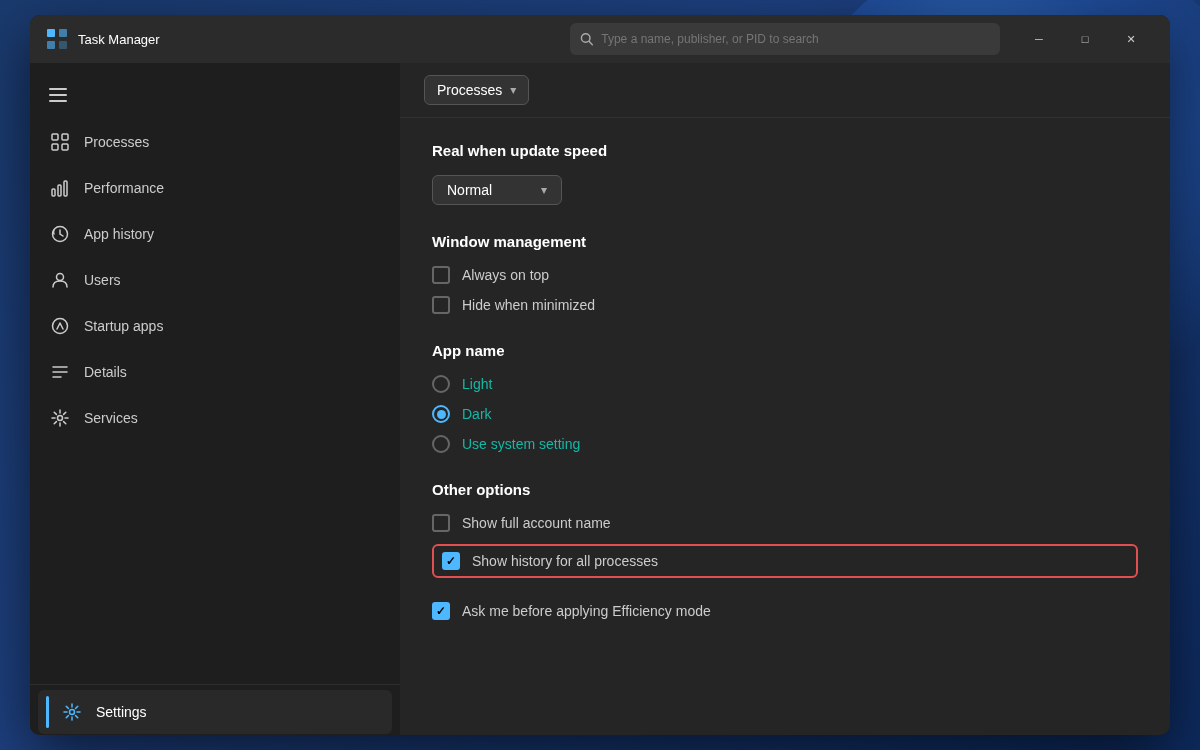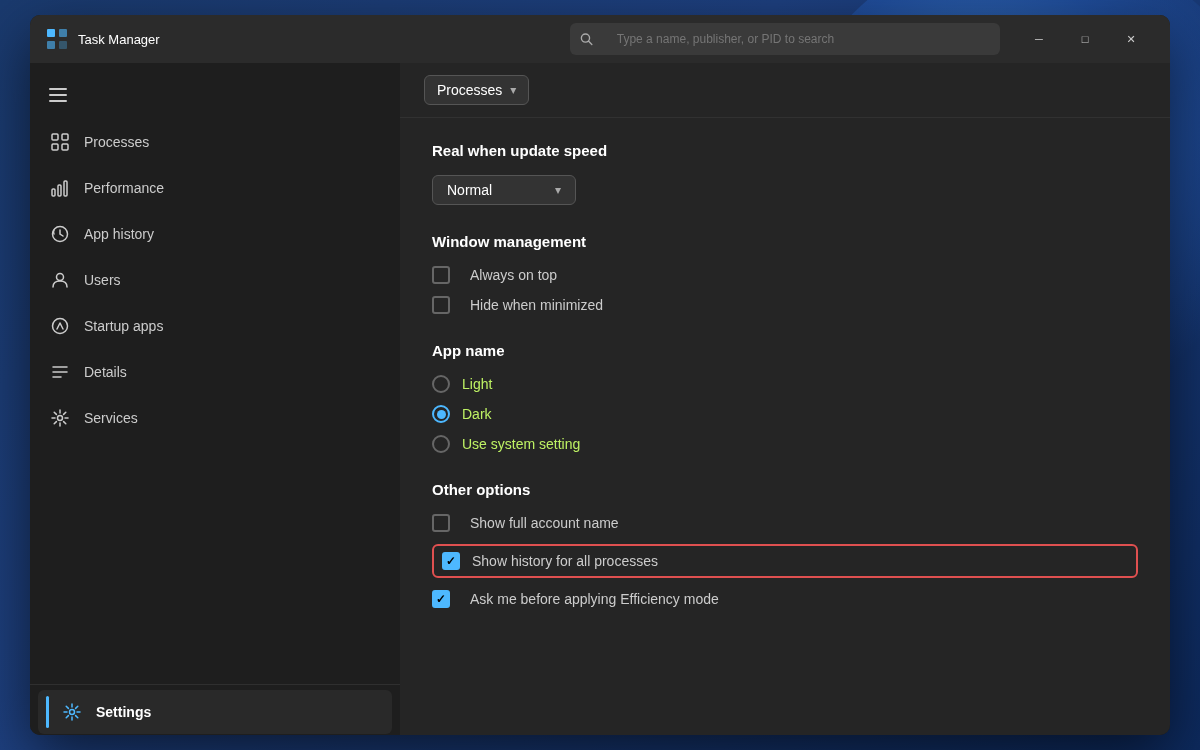--- a/index.html
+++ b/index.html
@@ -79,21 +79,21 @@
     }
     .search-bar {
       flex: 1;
       max-width: 430px;
       height: 32px;
       background: #3a3a3a;
       border-radius: 6px;
       display: flex;
       align-items: center;
       padding: 0 10px;
-      gap: 24px;
+      gap: 8px;
     }
     .search-bar input {
       background: transparent;
       border: none;
       outline: none;
       color: #aaa;
       font-size: 12px;
       width: 100%;
     }
     .window-controls {
@@ -237,34 +237,34 @@
       display: flex;
       align-items: center;
       gap: 0;
       background: #333;
       border: 1px solid #555;
       border-radius: 6px;
       padding: 6px 14px;
       cursor: pointer;
       color: #fff;
       font-size: 14px;
-      width: 144px;
+      width: 130px;
       margin-bottom: 28px;
     }
 
     
     .section {
       margin-bottom: 28px;
     }
 
     
     .checkbox-row {
       display: flex;
       align-items: center;
-      gap: 20px;
+      gap: 12px;
       margin-bottom: 12px;
       cursor: pointer;
       text-align: center;
     }
     .checkbox-box {
       width: 18px;
       height: 18px;
       border: 2px solid #666;
       border-radius: 3px;
       display: flex;
@@ -310,30 +310,30 @@
       border-color: #4db8ff;
     }
     .radio-circle.selected::after {
       content: '';
       width: 9px;
       height: 9px;
       background: #4db8ff;
       border-radius: 50%;
     }
     .radio-label {
-      color: #bef264;
+      color: #14b8a6;
       font-size: 14px;
     }
 
     
     .highlight-row {
       display: flex;
       align-items: center;
       gap: 12px;
-      margin-bottom: 12px;
+      margin-bottom: 24px;
       cursor: pointer;
       border: 2px solid #e05050;
       border-radius: 6px;
       padding: 6px 8px;
     }
   </style>
 </head>
 <body>
 
 <div class="win-bg">
@@ -453,21 +453,21 @@
       </div>
 
       <div class="sidebar-bottom">
         <div class="sidebar-item settings-active">
           <span class="sidebar-item-icon" style="color:#4db8ff;">
             <svg width="18" height="18" viewBox="0 0 18 18" fill="none">
               <circle cx="9" cy="9" r="2.5" stroke="#4db8ff" stroke-width="1.5"></circle>
               <path d="M9 1 L9 4 M9 14 L9 17 M1 9 L4 9 M14 9 L17 9 M3.2 3.2 L5.4 5.4 M12.6 12.6 L14.8 14.8 M14.8 3.2 L12.6 5.4 M5.4 12.6 L3.2 14.8" stroke="#4db8ff" stroke-width="1.5" stroke-linecap="round"></path>
             </svg>
           </span>
-          <span style="color:#fff;font-weight:bold;">Settings</span>
+          <span style="color:#fff;">Settings</span>
         </div>
       </div>
     </div>
 
     <div class="main-content">
 
       <div class="content-header">
         <div class="processes-dropdown">
           <span>Processes</span>
           <span style="font-size:12px;color:#aaa;">▾</span>

